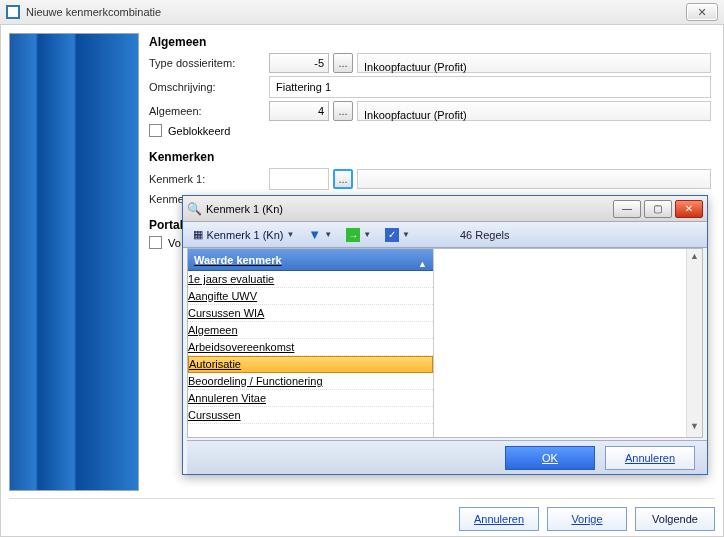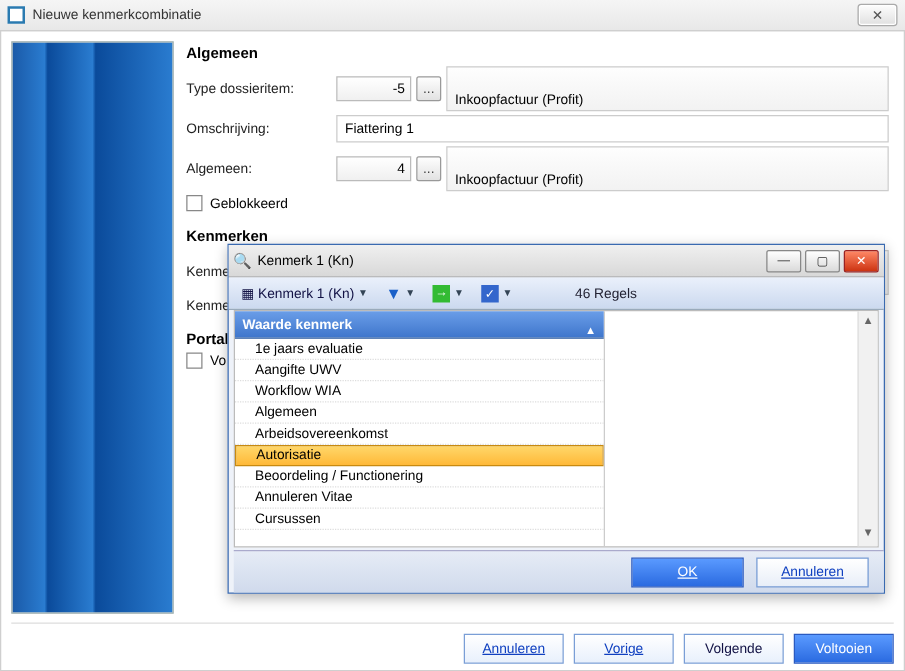--- a/index.html
+++ b/index.html
@@ -18,21 +18,21 @@
 
   .content { position:absolute; top:8px; left:148px; right:12px; height:458px; }
   .section-title { font-weight:bold; color:#000; margin: 2px 0 4px 0; font-size:12px; }
 
   .row { display:flex; align-items:center; margin:3px 0; }
   .row .label { width:120px; color:#222; }
   .row .field { flex:1; display:flex; align-items:center; gap:4px; }
   .numbox { width:60px; height:20px; border:1px solid #bbb; background:linear-gradient(#fff,#f0f0f0); text-align:right; padding:0 4px; line-height:18px; }
   .smallbtn { width:20px; height:20px; border:1px solid #999; background:linear-gradient(#fefefe,#e2e2e2); display:flex; align-items:center; justify-content:center; color:#444; border-radius:2px; cursor:pointer; }
   .smallbtn.hl { border:2px solid #2aa0ff; }
-  .textval { height:20px; border:1px solid #ccc; background:linear-gradient(#fefefe,#f2f2f2); padding:17px 6px; line-height:18px; flex:1; }
+  .textval { height:20px; border:1px solid #ccc; background:linear-gradient(#fefefe,#f2f2f2); padding:4px 6px; line-height:18px; flex:1; }
   .textinput { height:22px; border:1px solid #ccc; background:#fff; padding:0 6px; line-height:20px; flex:1; }
   .checkbox { width:13px; height:13px; border:1px solid #888; background:#fff; display:inline-block; margin-right:6px; }
 
   
   .wizardbar { position:absolute; left:8px; right:8px; bottom:8px; height:30px; border-top:1px solid #ddd; padding-top:8px; display:flex; justify-content:flex-end; gap:8px; }
   .btn { min-width:80px; height:24px; border:1px solid #7a9ed6; background:linear-gradient(#fff,#e8f0fc); color:#114; text-align:center; line-height:22px; cursor:pointer; }
   .btn.link { text-decoration:underline; color:#1040c0; }
   .btn.primary { background:linear-gradient(#5a9aff,#2a6ae0); color:#fff; border-color:#2a5ac0; }
 
   
@@ -42,25 +42,25 @@
   .popup .ptitlebar .ptitle { color:#000; }
   .popup .ptitlebar .pspacer { flex:1; }
   .popup .ptitlebar .pbtn { width:28px; height:18px; border:1px solid #888; border-radius:2px; margin-left:3px; display:flex; align-items:center; justify-content:center; background:linear-gradient(#fff,#dadada); font-size:10px; color:#333; }
   .popup .ptitlebar .pbtn.red { background:linear-gradient(#f86,#c31); color:#fff; border-color:#922; }
 
   .popup .ptoolbar { height:26px; background:linear-gradient(#eaf0fb,#cbd9ef); border-bottom:1px solid #9ab; display:flex; align-items:center; padding:0 6px; gap:6px; }
   .popup .ptoolbar .tb { height:20px; display:flex; align-items:center; gap:3px; padding:0 4px; color:#114; cursor:pointer; }
   .popup .ptoolbar .regels { margin-left:40px; color:#223; }
 
   .popup .pbody { position:absolute; top:52px; left:4px; right:4px; bottom:36px; background:#fff; border:1px solid #bbb; display:flex; }
-  .listcol { width:296px; border-right:1px solid #ccc; display:flex; flex-direction:column; }
+  .listcol { width:246px; border-right:1px solid #ccc; display:flex; flex-direction:column;text-decoration:underline; }
   .colheader { height:22px; background:linear-gradient(#6a9de8,#3f76cc); color:#fff; font-weight:bold; padding:0 6px; line-height:22px; border-bottom:1px solid #2a5aa0; position:relative; }
   .colheader .sort { position:absolute; right:6px; top:4px; font-size:9px; }
   .listitems { flex:1; overflow:hidden; }
-  .litem { height:17px; line-height:17px; padding:0 16px; border-bottom:1px dotted #ddd; color:#000; cursor:pointer; }
+  .litem { height:17px; line-height:17px; padding:0 0; border-bottom:1px dotted #ddd; color:#000; cursor:pointer; }
   .litem.sel { background:linear-gradient(#ffd76a,#ffb938); border:1px solid #c88a10; height:17px; line-height:15px; }
   .rightcol { flex:1; position:relative; }
   .scrollbar { position:absolute; right:0; top:0; bottom:0; width:16px; background:#f1f1f1; border-left:1px solid #ddd; display:flex; flex-direction:column; align-items:center; justify-content:space-between; padding:2px 0; }
   .scrollbar .arr { width:14px;height:14px; color:#666; font-size:9px; text-align:center; }
 
   .popup .pfooter { position:absolute; left:4px; right:0; bottom:0; height:34px; background:linear-gradient(#e6ecf6,#d0daec); border-top:1px solid #aac; display:flex; justify-content:flex-end; align-items:center; gap:10px; padding:0 12px; }
   .popup .pfooter .pfbtn { min-width:90px; height:24px; line-height:22px; text-align:center; border:1px solid #7a9ed6; cursor:pointer; }
   .popup .pfooter .pfbtn.primary { background:linear-gradient(#5a9aff,#2a6ae0); color:#fff; border-color:#2a5ac0; text-decoration:underline; }
   .popup .pfooter .pfbtn.secondary { background:linear-gradient(#fff,#e8eef8); color:#1040c0; text-decoration:underline; }
 
@@ -136,21 +136,20 @@
     <div class="row">
       <span class="checkbox"></span>
       <span>Vo</span>
     </div>
   </div>
 
   <div class="wizardbar">
     <div class="btn link">Annuleren</div>
     <div class="btn link">Vorige</div>
     <div class="btn">Volgende</div>
-    <div class="btn primary">Voltooien</div>
   </div>
 </div>
 
 <div class="popup">
   <div class="ptitlebar">
     <span class="picon">🔍</span>
     <span class="ptitle">Kenmerk 1 (Kn)</span>
     <span class="pspacer"></span>
     <span class="pbtn">—</span>
     <span class="pbtn">▢</span>
@@ -180,21 +179,21 @@
 
   <div class="pbody">
     <div class="listcol">
       <div class="colheader">
         <span>Waarde kenmerk</span>
         <span class="sort">▲</span>
       </div>
       <div class="listitems" id="listitems">
           <div class="litem">1e jaars evaluatie</div>
           <div class="litem">Aangifte UWV</div>
-          <div class="litem">Workflow WIA</div>
+          <div class="litem">Cursussen WIA</div>
           <div class="litem">Algemeen</div>
           <div class="litem">Arbeidsovereenkomst</div>
           <div class="litem sel">Autorisatie</div>
           <div class="litem">Beoordeling / Functionering</div>
           <div class="litem">Annuleren Vitae</div>
           <div class="litem">Cursussen</div>
         </div>
     </div>
     <div class="rightcol">
       <div class="scrollbar">

